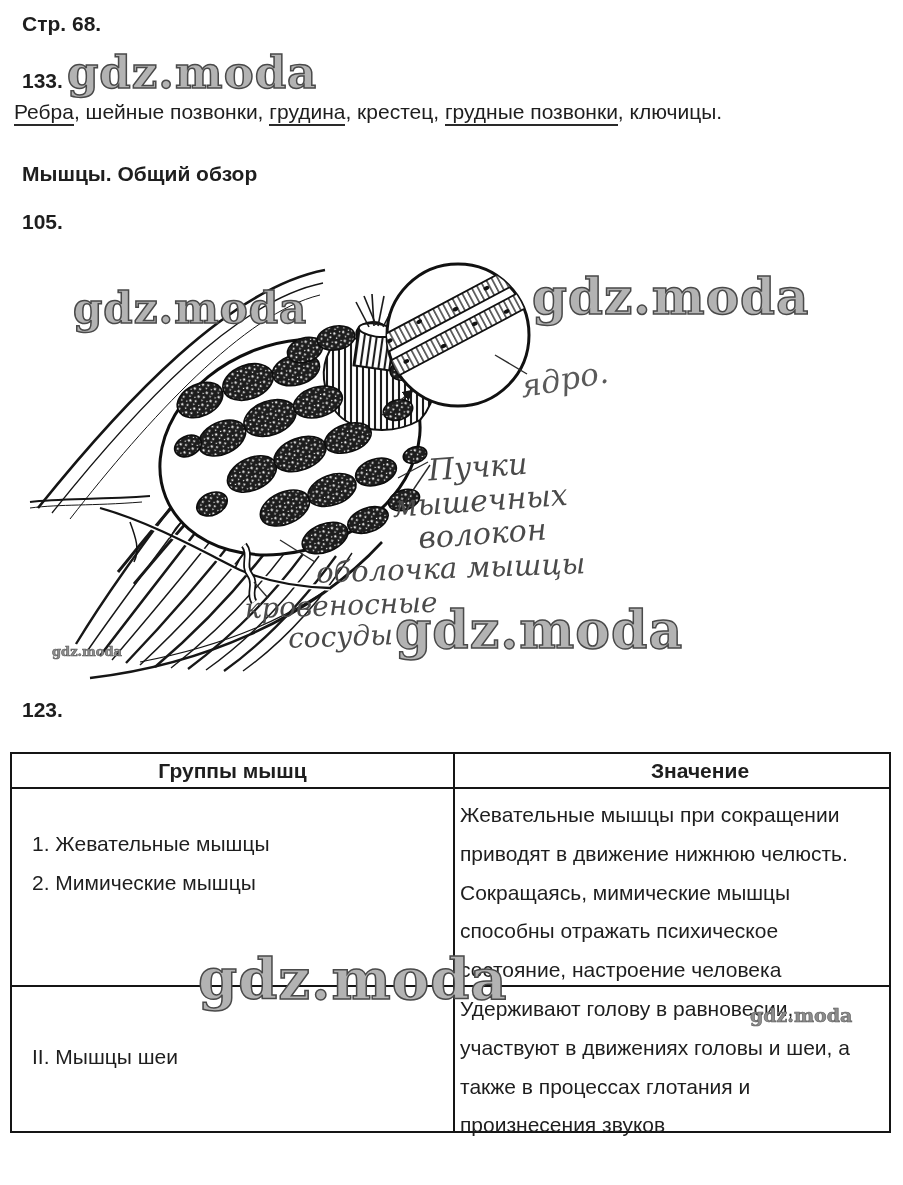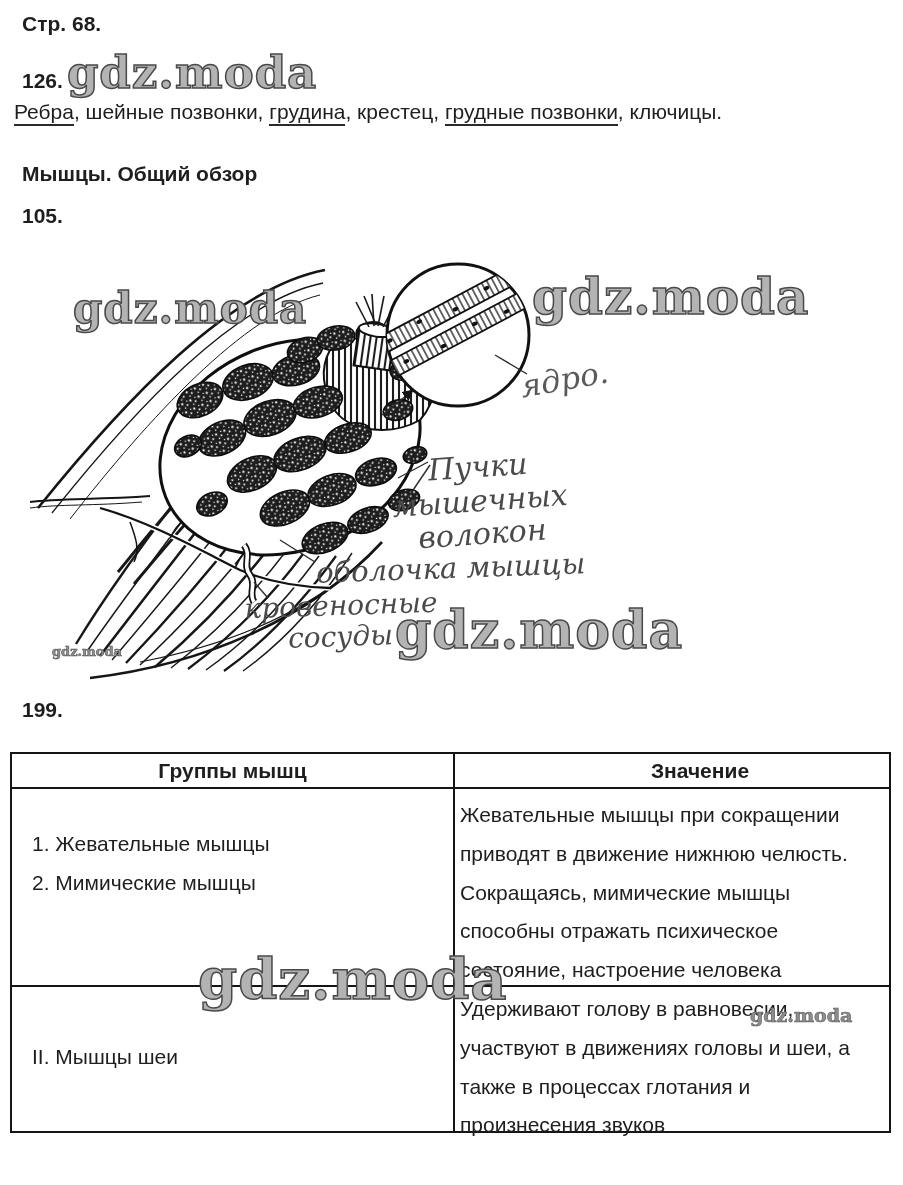--- a/index.html
+++ b/index.html
@@ -29,31 +29,31 @@
   .figure svg{position:absolute;left:0;top:0;}
 </style>
 </head>
 <body>
 
 <div class="page">
 
   <div class="abs bold t21" style="left:22px;top:12px;">Стр. 68.</div>
 
   <div class="abs num-row" style="left:22px;top:50px;">
-    <span class="bold t21">126.</span>
+    <span class="bold t21">133.</span>
     <span class="wm" style="font-size:45px;">gdz.moda</span>
   </div>
 
   <p class="abs t21" style="left:14px;top:100px;margin:0;white-space:nowrap;">
     <span class="u">Ребра</span><span>, шейные позвонки, </span><span class="u">грудина</span><span>, крестец, </span><span class="u">грудные позвонки</span><span>, ключицы.</span>
   </p>
 
   <div class="abs bold t21" style="left:22px;top:162px;">Мышцы. Общий обзор</div>
 
-  <div class="abs bold t21" style="left:22px;top:204px;">105.</div>
+  <div class="abs bold t21" style="left:22px;top:210px;">105.</div>
 
   <div class="figure">
     <svg width="903" height="434" viewBox="0 0 903 434">
       <defs>
         <pattern id="speck" width="9" height="9" patternUnits="userSpaceOnUse">
           <rect width="9" height="9" fill="#1d1d1d"></rect>
           <circle cx="2.2" cy="2.4" r="1.15" fill="#fff"></circle>
           <circle cx="6.6" cy="5.2" r="0.95" fill="#fff"></circle>
           <circle cx="3.6" cy="7.2" r="0.8" fill="#fff"></circle>
           <circle cx="7.6" cy="1.4" r="0.7" fill="#fff"></circle>
@@ -195,21 +195,21 @@
       <div>мышечных</div>
       <div>волокон</div>
     </div>
     <div class="abs hw" style="left:316px;top:302px;font-size:29px;transform:rotate(-2deg);">оболочка мышцы</div>
     <div class="abs hw hw-center" style="left:245px;top:340px;width:190px;font-size:28px;transform:rotate(-2deg);">
       <div>кровеносные</div>
       <div>сосуды</div>
     </div>
   </div>
 
-  <div class="abs bold t21" style="left:22px;top:698px;">199.</div>
+  <div class="abs bold t21" style="left:22px;top:698px;">123.</div>
 
   <div class="tbl">
     <div class="vline"></div>
     <div class="hline" style="top:33px;"></div>
     <div class="hline" style="top:231px;"></div>
 
     <div class="th" style="left:0;width:441px;">Группы мышц</div>
     <div class="th" style="left:443px;width:434px;margin-left:28px;">Значение</div>
 
     <div class="abs t21 cell-lines" style="left:20px;top:70px;line-height:39px;">

